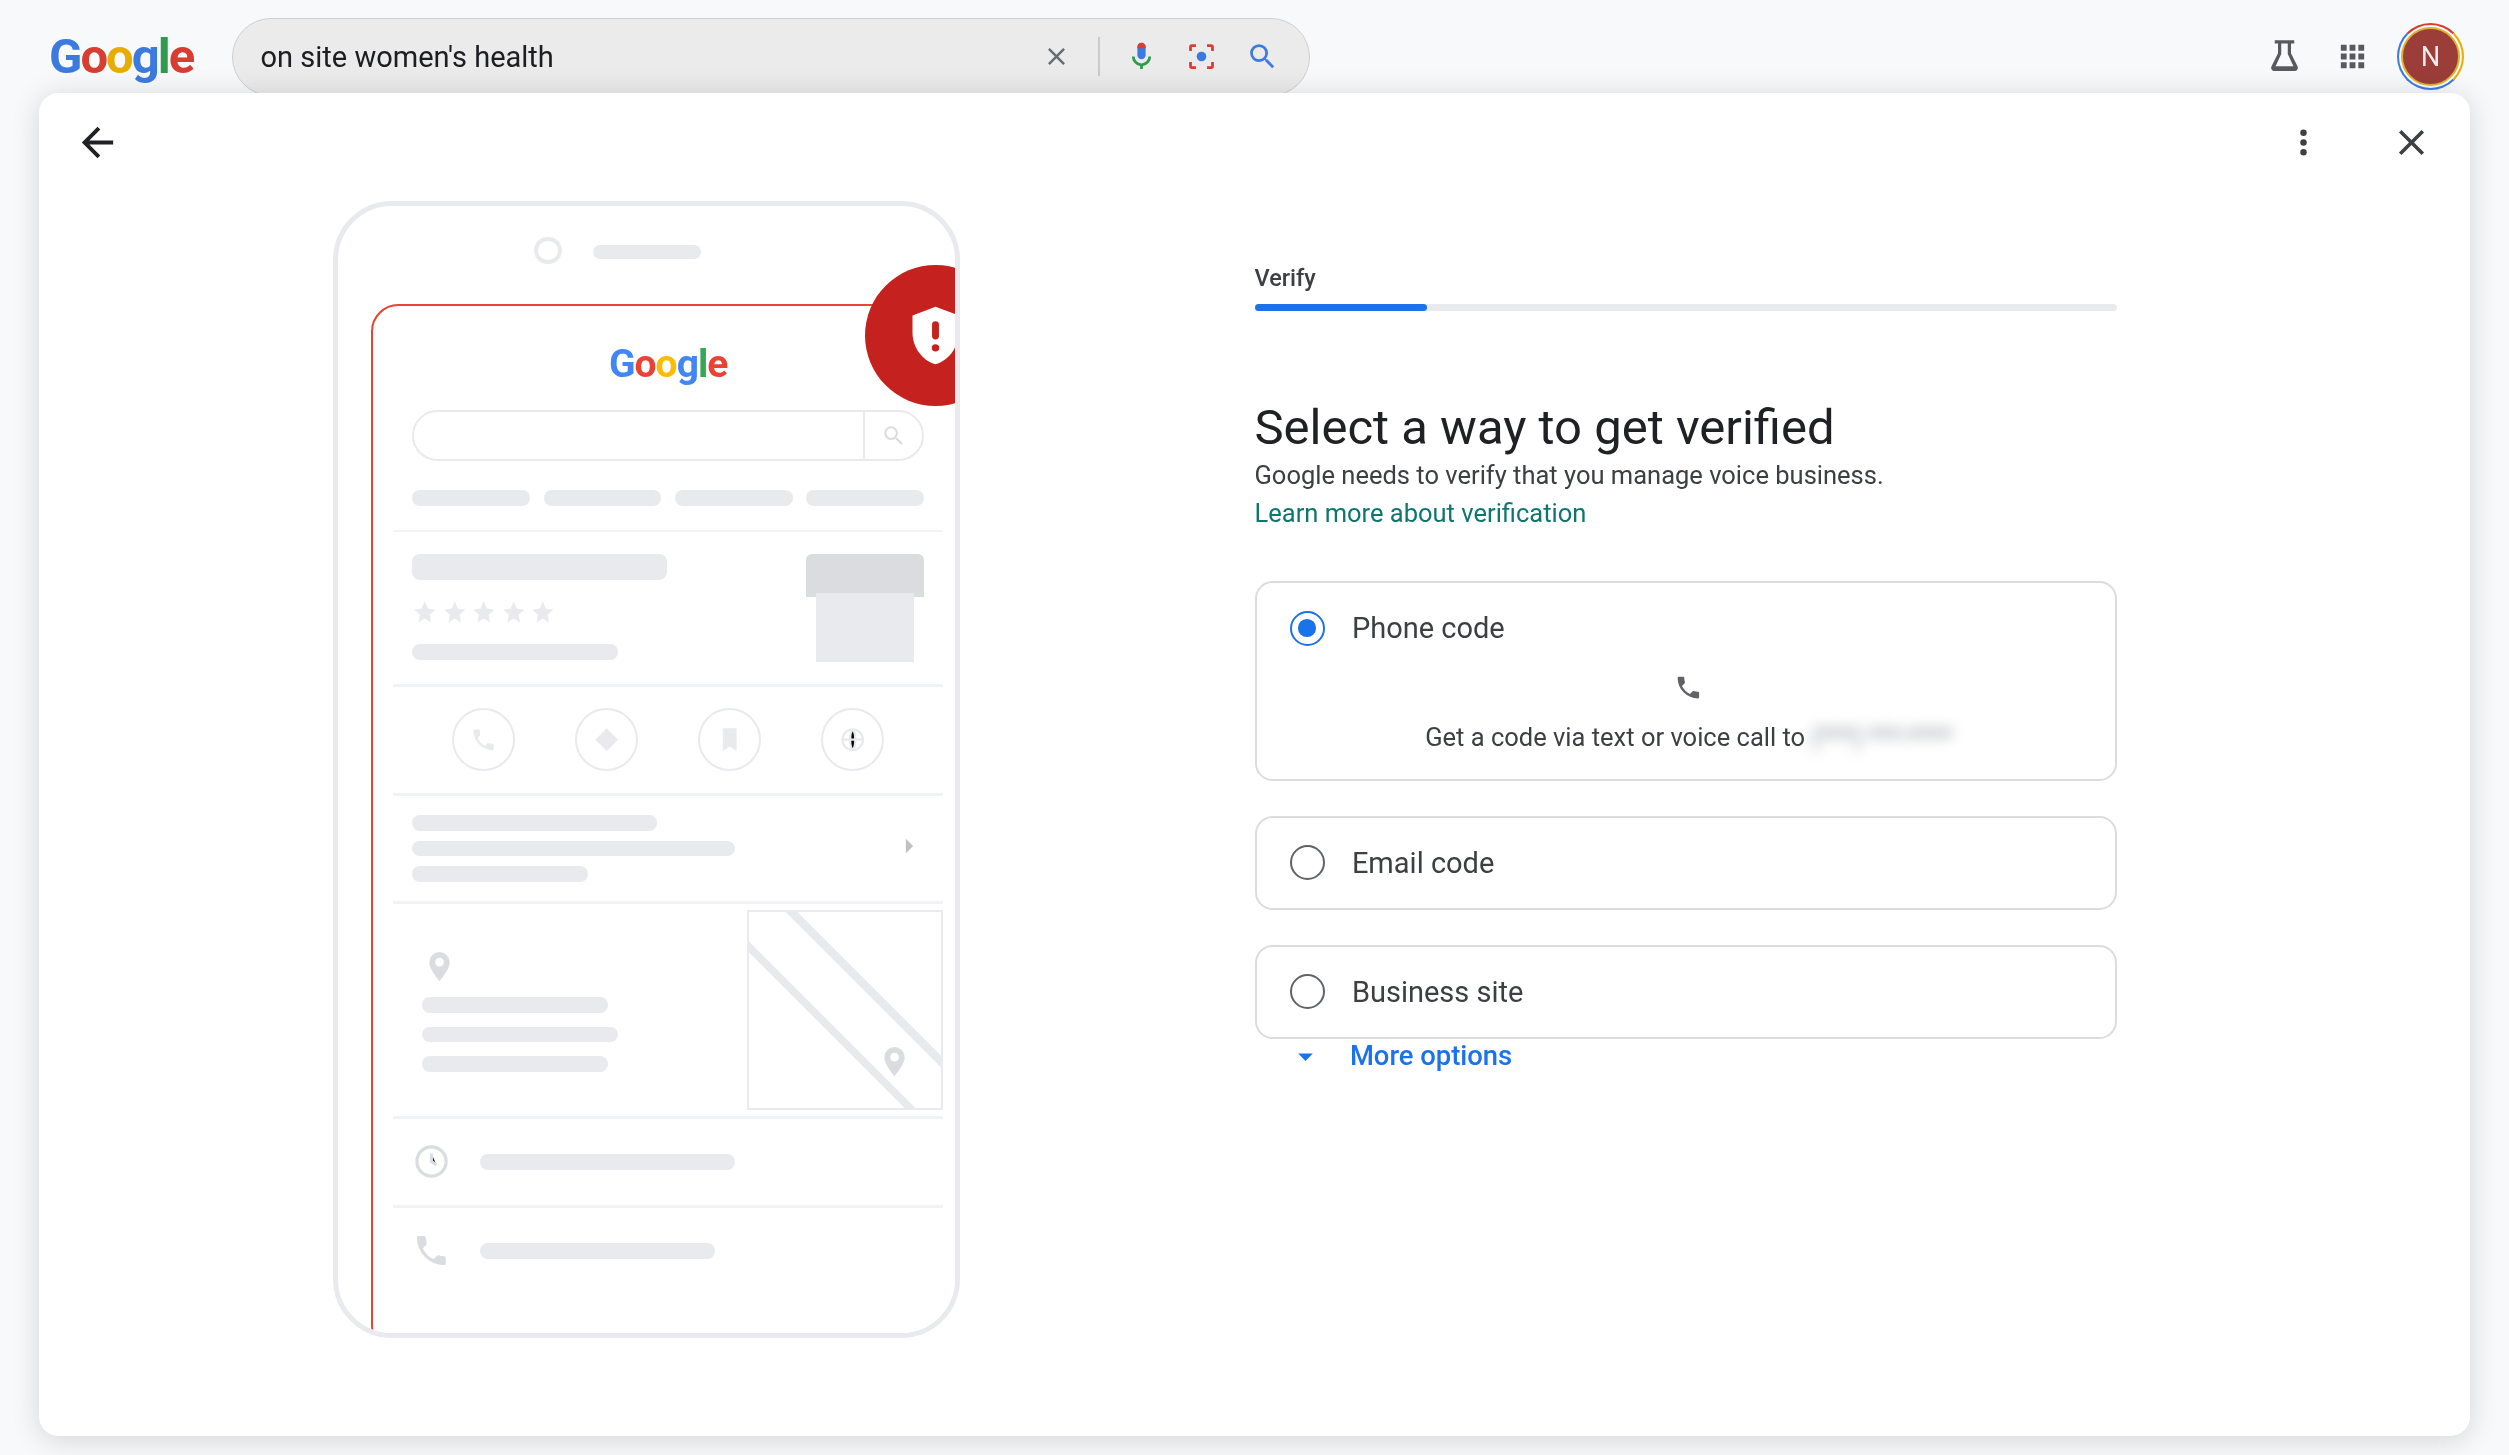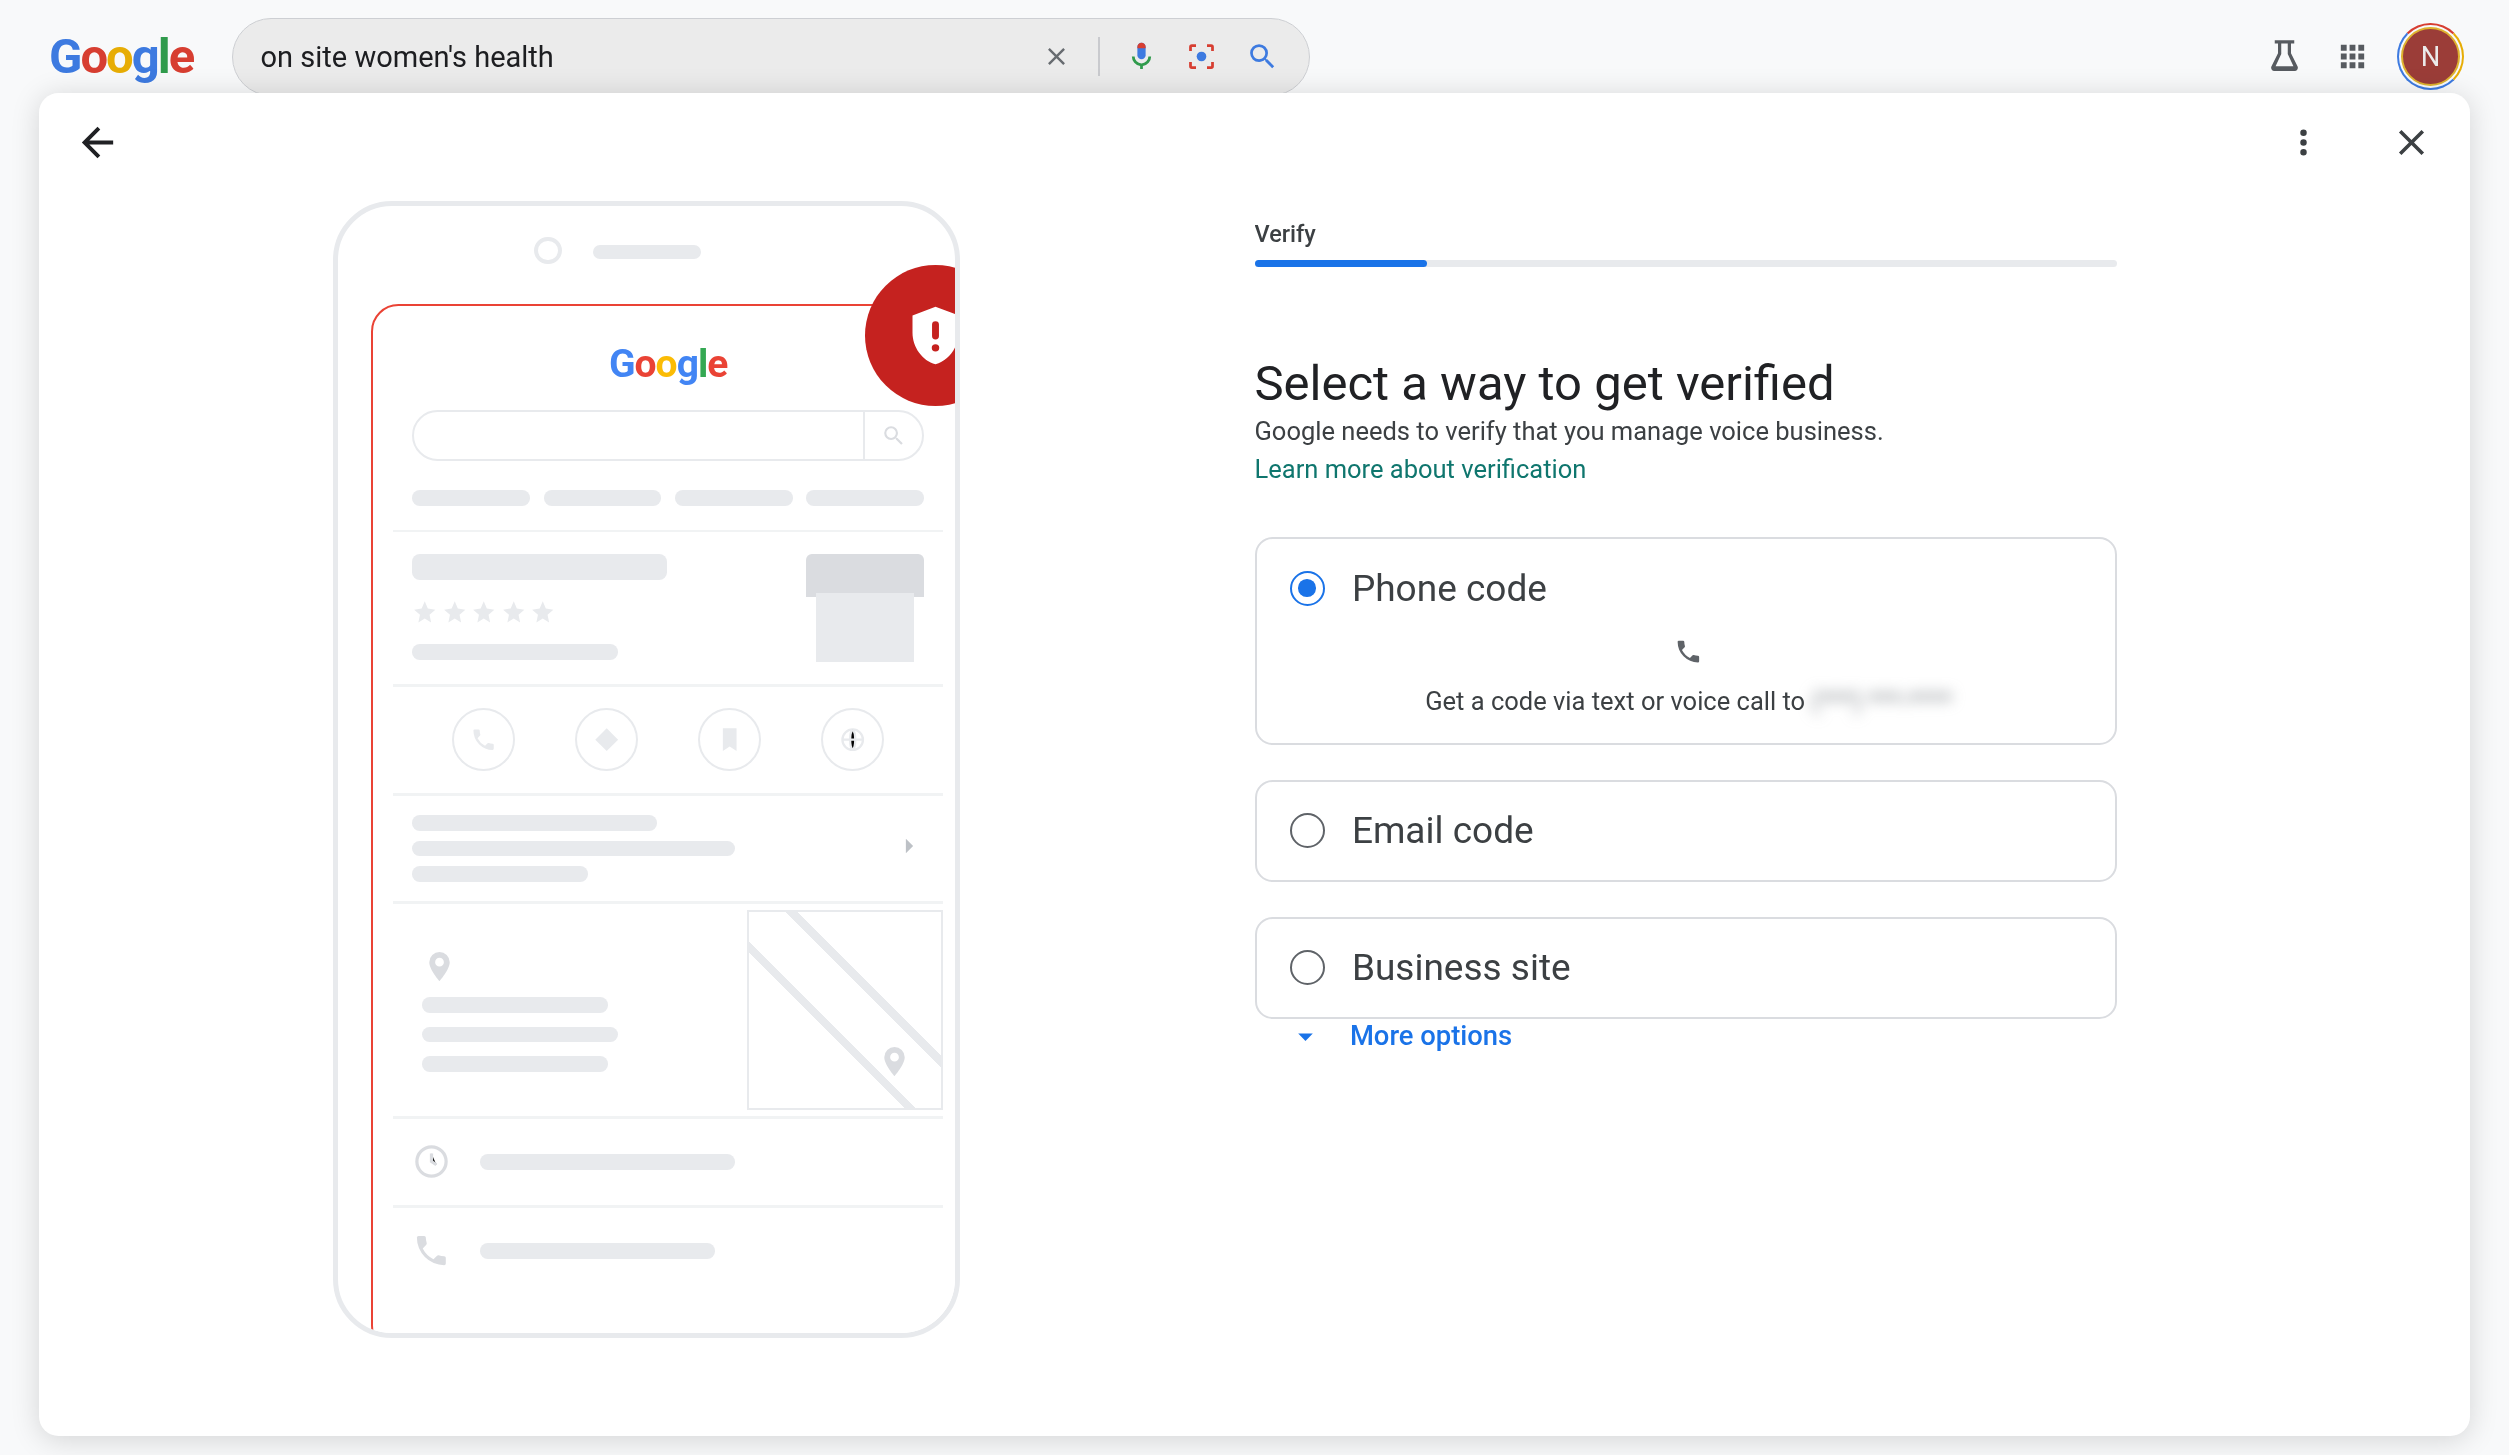--- a/index.html
+++ b/index.html
@@ -49,34 +49,34 @@
 .itemrow{padding:13.7px 19.6px;display:flex;flex-direction:column;gap:9.8px;position:relative;}
 .chev{position:absolute;right:19.6px;top:50%;transform:translateY(-50%);color:#bdc1c6;}
 .maprow{height:200px;display:flex;} .maprow .lines{flex:1;padding:29px;} .mapimg{flex:0 0 196px;border:2.9px solid #e8eaed;background:linear-gradient(45deg,#fff 40%,#e8eaed 40%,#e8eaed 43%,#fff 43%,#fff 60%,#e8eaed 60%,#e8eaed 63%,#fff 63%);position:relative;}
 .pin{width:35px;height:35px;color:#dadce0;position:absolute;}
 .iconrow{display:flex;align-items:center;gap:29px;padding:17.6px 19.6px;}
 .iconrow .ic{width:39px;height:39px;color:#dadce0;}
 
 .shield-badge{position:absolute;top:59px;right:-51px;width:141px;height:141px;border-radius:50%;background:#c5221f;color:#fff;display:flex;align-items:center;justify-content:center;z-index:3;}
 
 .right-pane{flex:1;padding:127px 353px 0 0;overflow:auto;}
-.step-label{font-size:23.5px;font-weight:500;color:#3c4043;margin-bottom:11.8px;}
+.step-label{font-size:23.5px;font-weight:500;color:#3c4043;margin-bottom:11.8px;margin-top:44px;}
 .progress{height:6.9px;background:#e8eaed;border-radius:3.9px;position:relative;margin-bottom:88px;}
 .progress .fill{position:absolute;left:0;top:0;bottom:0;width:20%;background:#1a73e8;border-radius:3.9px;}
 
 h1{font-size:49px;font-weight:400;color:#202124;}
 .subtext{font-size:25.5px;color:#3c4043;line-height:1.5;}
 .link{color:#0f766e;text-decoration:none;cursor:pointer;}
 
 .options{margin-top:49px;display:flex;flex-direction:column;gap:35px;}
 .opt{border:2px solid #dadce0;border-radius:17.6px;padding:27.4px 33px;display:flex;flex-direction:column;gap:27.4px;cursor:pointer;}
 .opt-head{display:flex;align-items:center;gap:27.4px;}
 .radio{width:35px;height:35px;border:2.9px solid #5f6368;border-radius:50%;display:flex;align-items:center;justify-content:center;flex:none;}
 .radio.sel{border-color:#1a73e8;} .radio.sel::after{content:'';width:17.6px;height:17.6px;border-radius:50%;background:#1a73e8;}
-.opt-title{font-size:37px;color:#3c4043;text-align:right;}
+.opt-title{font-size:29px;color:#3c4043;text-align:right;}
 .opt-desc{display:flex;align-items:center;gap:19.6px;padding-left:5.9px;flex-direction:column;}
 .opt-desc .pic{width:29px;height:29px;color:#5f6368;}
 .opt-desc .txt{font-size:25.5px;color:#3c4043;}
 .blurred{filter:blur(6.9px);color:#80868b;}
 
 .more{display:flex;align-items:center;gap:27.4px;padding-left:33px;cursor:pointer;}
 .more .arr{color:#1a73e8;}
 .more .lbl{font-size:27.4px;color:#1a73e8;font-weight:500;}
 </style>
 </head>

